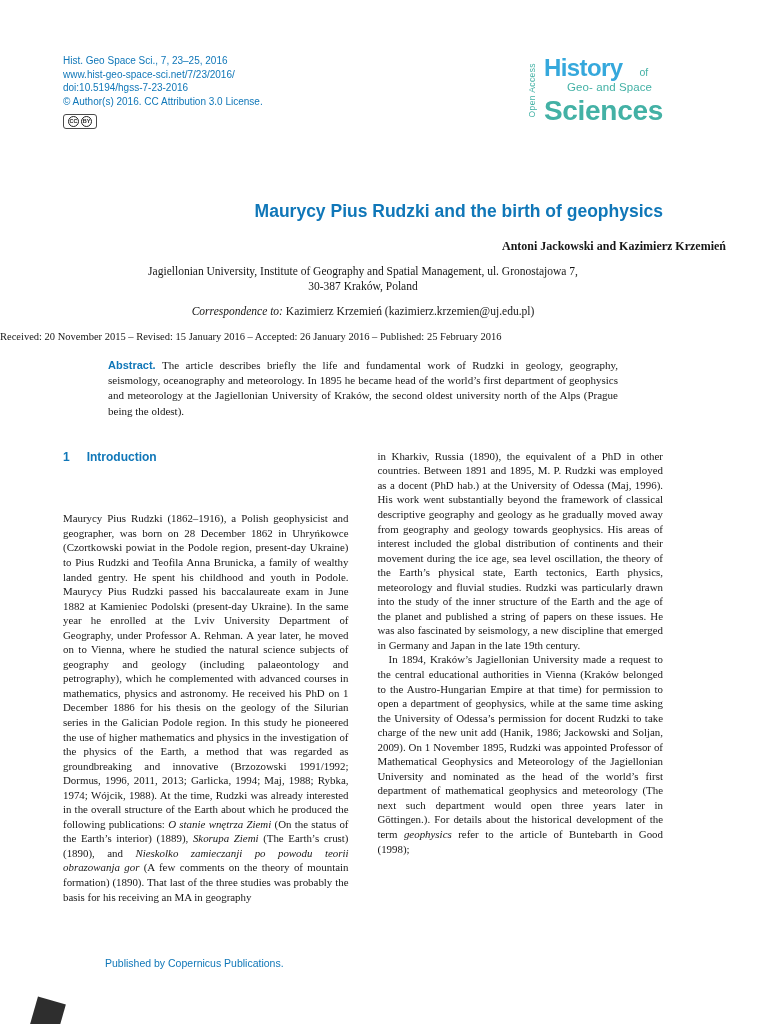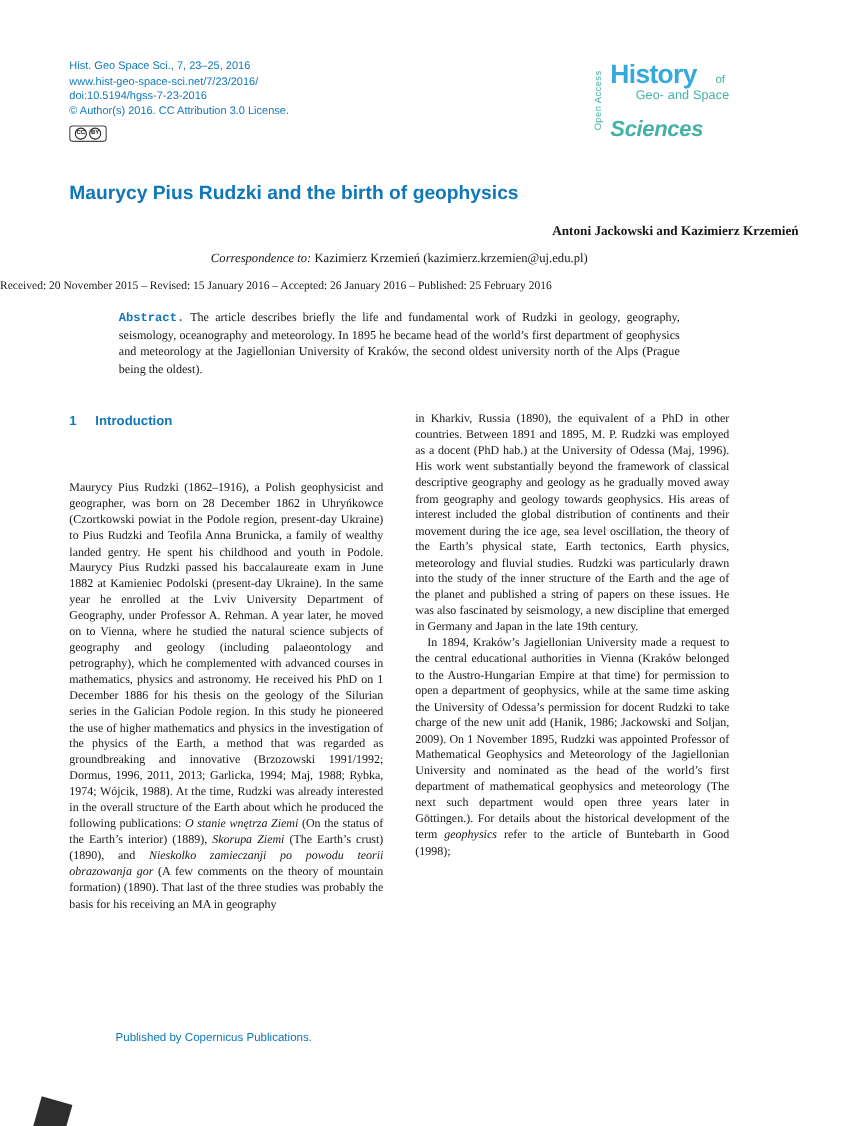--- a/index.html
+++ b/index.html
@@ -25,41 +25,41 @@
   .cc-circle{width:11px;height:11px;border:1.3px solid #222;border-radius:50%;display:flex;align-items:center;justify-content:center;
              font-family:"Liberation Sans", sans-serif;font-size:5.5px;font-weight:bold;color:#222;line-height:1;}
   .logo{display:flex;gap:7px;margin-top:2px;}
   .oa{font-family:"Liberation Sans", sans-serif;font-size:8.5px;color:var(--teal);
       writing-mode:vertical-rl;transform:rotate(180deg);
       display:flex;align-items:center;justify-content:center;letter-spacing:.4px;}
   .logo-lines{font-family:"Liberation Sans", sans-serif;line-height:1;}
   .hist{font-size:24px;font-weight:700;color:var(--logo-blue);letter-spacing:-.6px;}
   .of{font-size:10.5px;color:var(--teal);margin-left:17px;}
   .l2{font-size:11.5px;color:var(--teal);margin-top:2px;letter-spacing:.1px;padding-left:23px;}
-  .l3{font-size:20px;font-weight:700;color:var(--teal);margin-top:14px;letter-spacing:-.3px;font-style:italic;}
+  .l3{font-size:28px;font-weight:700;color:var(--teal);margin-top:3px;letter-spacing:-.3px;}
   
   .title{font-family:"Liberation Sans", sans-serif;font-weight:700;font-size:17.5px;color:var(--blue);
-         text-align:left;margin:36px 63px 0;}
+         text-align:right;margin:72px 63px 0;}
   .authors{text-align:right;font-weight:700;font-size:12px;margin-top:17px;}
   .affil{text-align:center;font-size:11.5px;line-height:15px;margin-top:10px;}
   .corr{text-align:center;font-size:11.5px;margin-top:11px;}
   .corr .lab{font-style:italic;}
   .dates{text-align:left;font-size:10.5px;margin-top:14px;}
   .abstract{margin:16px 108px 0;font-size:11px;line-height:15.2px;text-align:justify;}
-  .abstract .lab{font-family:Liberation Mono, monospace;font-weight:700;color:var(--blue);}
+  .abstract .lab{font-family:Liberation Sans, sans-serif;font-weight:700;color:var(--blue);}
   
   .columns{display:flex;gap:29px;margin:30px 63px 0;}
   .col{width:317px;font-size:10.9px;line-height:14.55px;text-align:justify;hyphens:auto;}
   h2.sec{font-family:"Liberation Sans", sans-serif;font-size:12px;font-weight:700;color:var(--blue);margin:1px 0 47px;}
   .sec-num{margin-right:17px;}
   .body-par{margin:0;}
   .indent{text-indent:11px;}
   .it{font-style:italic;}
   
-  .footer{position:absolute;left:63px;top:937px;font-family:"Liberation Sans", sans-serif;font-size:10.5px;color:var(--blue);padding-left:42px;}
+  .footer{position:absolute;left:63px;top:957px;font-family:"Liberation Sans", sans-serif;font-size:10.5px;color:var(--blue);padding-left:42px;}
   .corner{position:absolute;left:33px;top:1000px;width:29px;height:32px;background:#2e2e2e;transform:rotate(16deg);}
 </style>
 </head>
 <body>
 
 <div class="page">
 
   <div class="top">
     <div class="ref-block">
       <div>Hist. Geo Space Sci., 7, 23–25, 2016</div>
@@ -80,20 +80,24 @@
       <div class="logo-lines">
         <div><span class="hist">History</span><span class="of">of</span></div>
         <div class="l2">Geo- and Space</div>
         <div class="l3">Sciences</div>
       </div>
     </div>
   </div>
 
   <h1 class="title">Maurycy Pius Rudzki and the birth of geophysics</h1>
   <div class="authors">Antoni Jackowski and Kazimierz Krzemień</div>
+  <div class="affil">
+    <div>Jagiellonian University, Institute of Geography and Spatial Management, ul. Gronostajowa 7,</div>
+    <div>30-387 Kraków, Poland</div>
+  </div>
   <div class="corr"><span class="lab">Correspondence to:</span><span> Kazimierz Krzemień (kazimierz.krzemien@uj.edu.pl)</span></div>
   <div class="dates">Received: 20 November 2015 – Revised: 15 January 2016 – Accepted: 26 January 2016 – Published: 25 February 2016</div>
 
   <p class="abstract"><span class="lab">Abstract.</span><span> The article describes briefly the life and fundamental work of Rudzki in geology, geography, seismology, oceanography and meteorology. In 1895 he became head of the world’s first department of geophysics and meteorology at the Jagiellonian University of Kraków, the second oldest university north of the Alps (Prague being the oldest).</span></p>
 
   <div class="columns">
     <div class="col">
       <h2 class="sec"><span class="sec-num">1</span><span>Introduction</span></h2>
       <p class="body-par"><span>Maurycy Pius Rudzki (1862–1916), a Polish geophysicist and geographer, was born on 28 December 1862 in Uhryńkowce (Czortkowski powiat in the Podole region, present-day Ukraine) to Pius Rudzki and Teofila Anna Brunicka, a family of wealthy landed gentry. He spent his childhood and youth in Podole. Maurycy Pius Rudzki passed his baccalaureate exam in June 1882 at Kamieniec Podolski (present-day Ukraine). In the same year he enrolled at the Lviv University Department of Geography, under Professor A. Rehman. A year later, he moved on to Vienna, where he studied the natural science subjects of geography and geology (including palaeontology and petrography), which he complemented with advanced courses in mathematics, physics and astronomy. He received his PhD on 1 December 1886 for his thesis on the geology of the Silurian series in the Galician Podole region. In this study he pioneered the use of higher mathematics and physics in the investigation of the physics of the Earth, a method that was regarded as groundbreaking and innovative (Brzozowski 1991/1992; Dormus, 1996, 2011, 2013; Garlicka, 1994; Maj, 1988; Rybka, 1974; Wójcik, 1988). At the time, Rudzki was already interested in the overall structure of the Earth about which he produced the following publications: </span><span class="it">O stanie wnętrza Ziemi</span><span> (On the status of the Earth’s interior) (1889), </span><span class="it">Skorupa Ziemi</span><span> (The Earth’s crust) (1890), and </span><span class="it">Nieskolko zamieczanji po powodu teorii obrazowanja gor</span><span> (A few comments on the theory of mountain formation) (1890). That last of the three studies was probably the basis for his receiving an MA in geography</span></p>
     </div>

